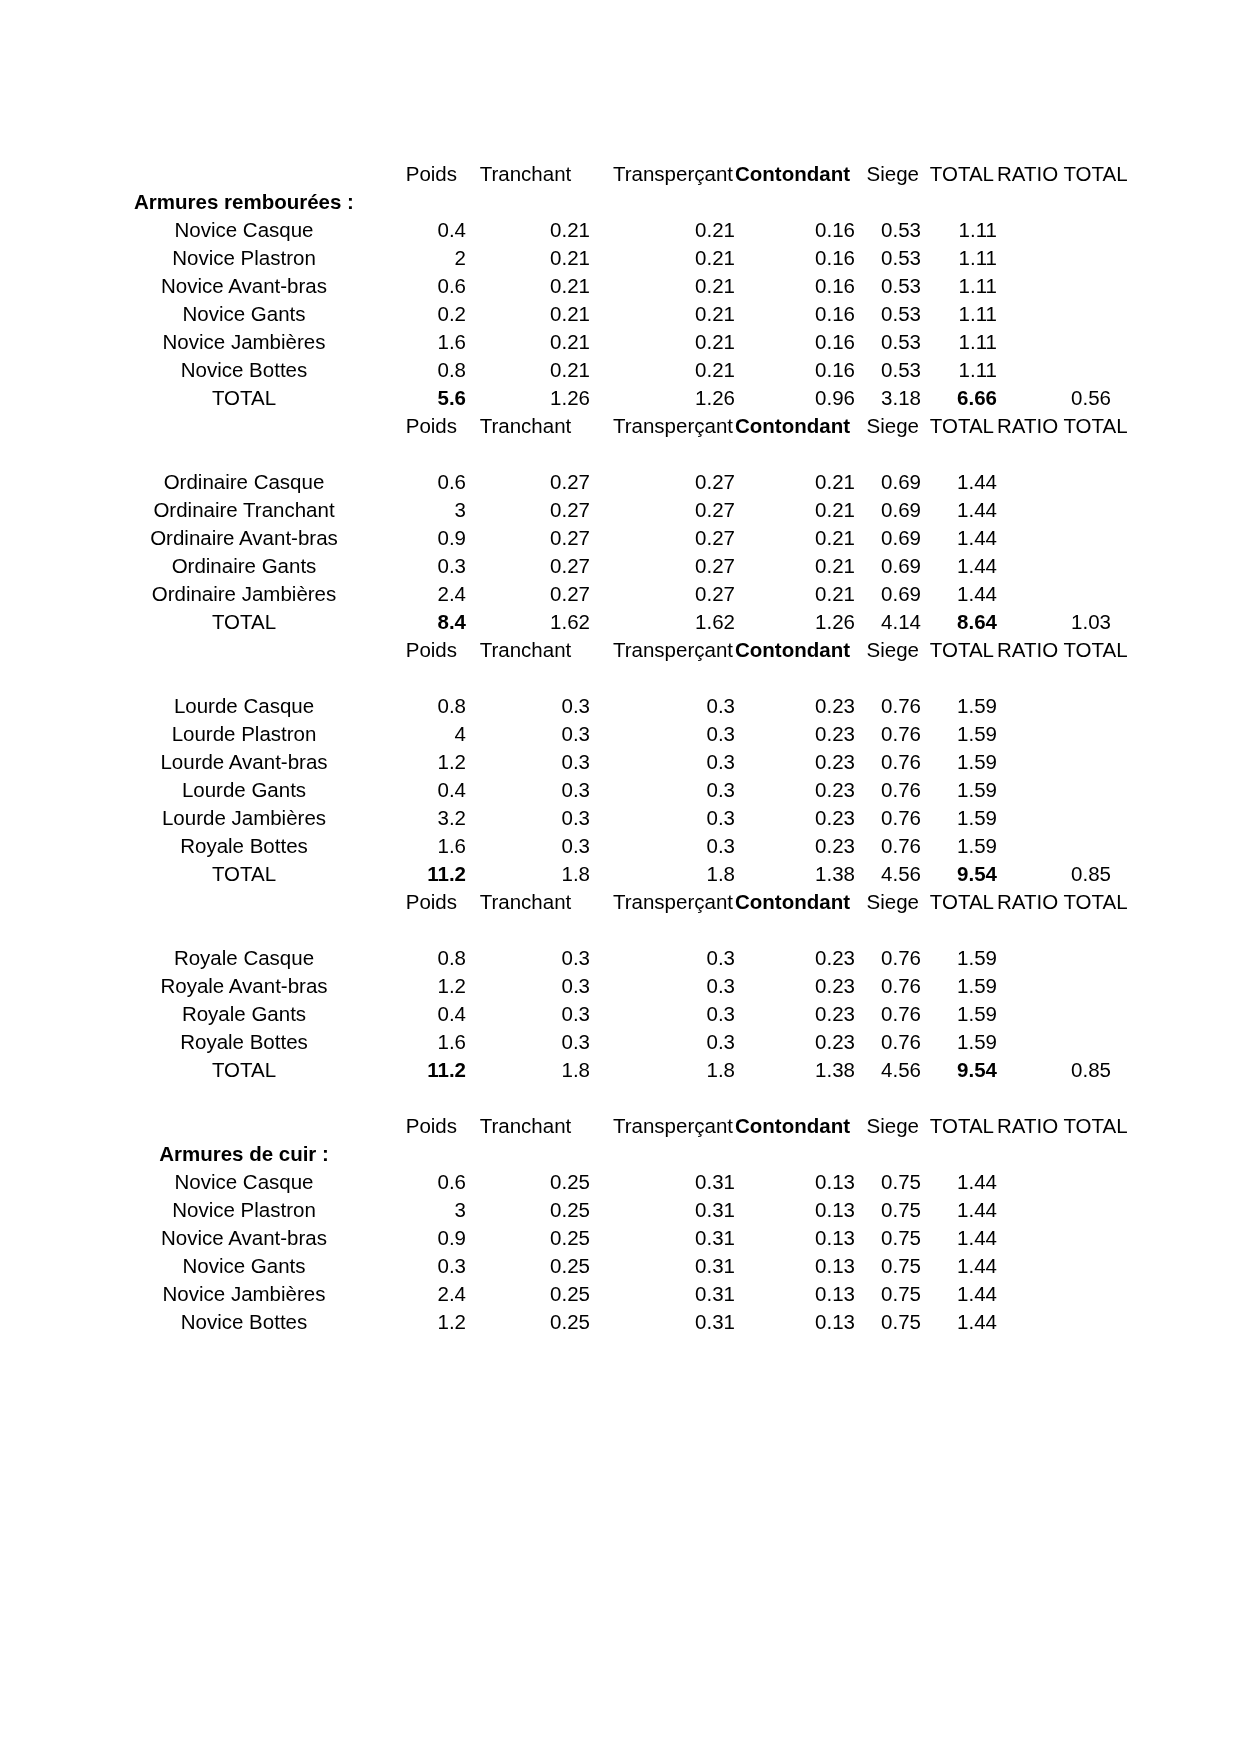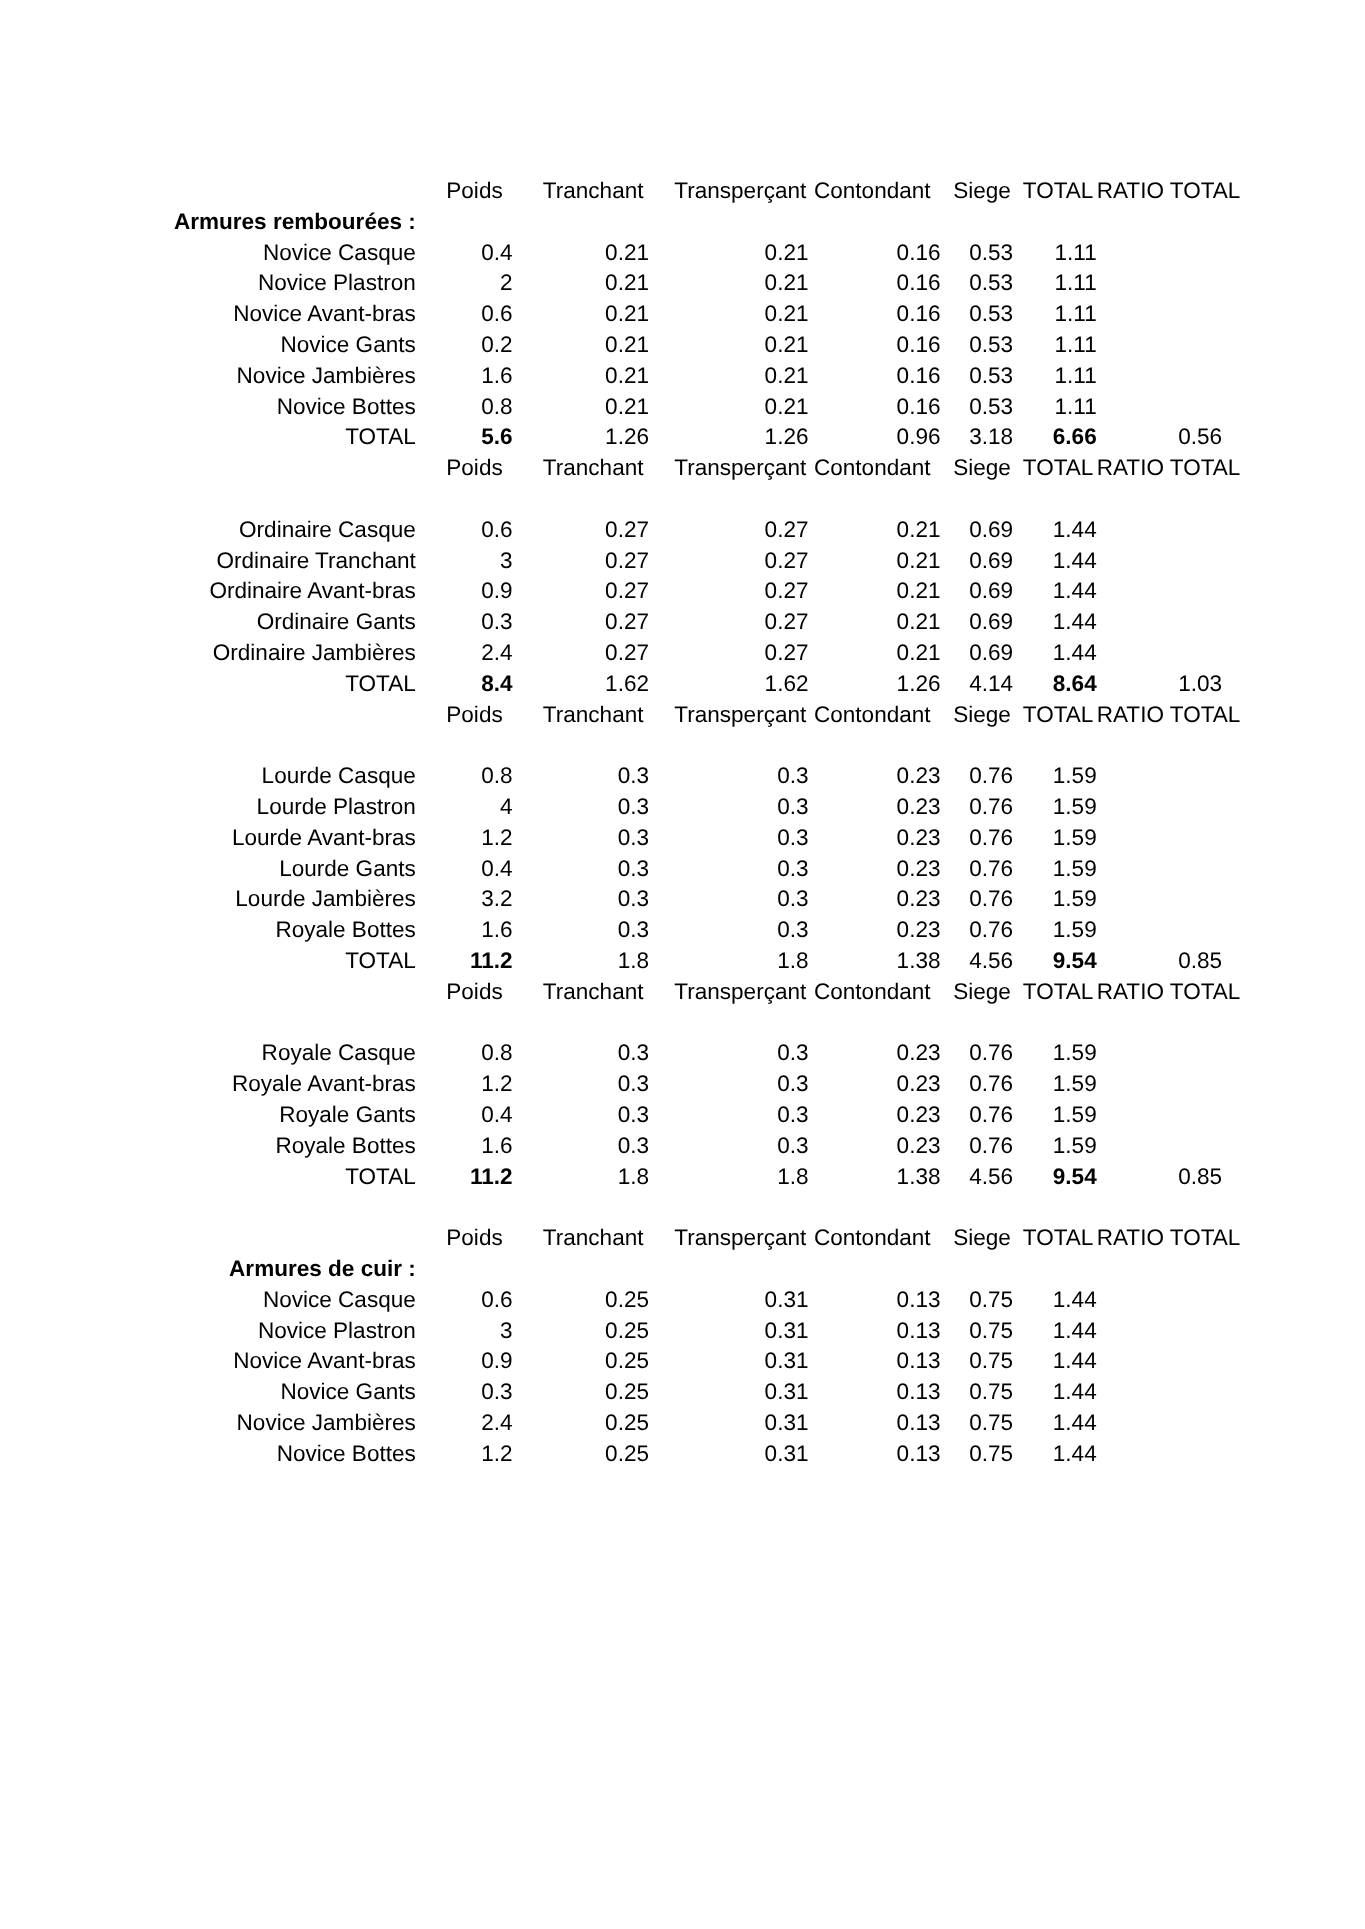--- a/index.html
+++ b/index.html
@@ -39,31 +39,31 @@
   
   col.c-label  { width: 268px; }
   col.c-poids  { width: 88px; }
   col.c-tran   { width: 124px; }
   col.c-trsp   { width: 145px; }
   col.c-cont   { width: 120px; }
   col.c-siege  { width: 66px; }
   col.c-total  { width: 76px; }
   col.c-ratio  { width: 114px; }
 
-  td.label  { text-align: right; padding-left: 2px; }
+  td.label  { text-align: center; padding-left: 2px; }
   td.num    { text-align: right; padding-right: 9px; }
   td.numr   { text-align: right; padding-right: 0px; }
 
   
   tr.header td { text-align: center; }
   tr.header td.label { text-align: left; }
   tr.header td.h-poids { text-align: right; padding-right: 9px; }
-  tr.header td.h-tran  { text-align: right; padding-right: 5px; }
+  tr.header td.h-tran  { text-align: center; padding-right: 5px; }
   tr.header td.h-trsp  { text-align: right; padding-right: 2px; }
-  tr.header td.h-cont  { text-align: center; padding-right: 4px; }
+  tr.header td.h-cont  { text-align: left; padding-right: 4px; font-weight: bold; }
   tr.header td.h-siege { text-align: right; padding-right: 2px; }
   tr.header td.h-total { text-align: right; padding-right: 3px; }
   tr.header td.h-ratio { text-align: right; padding-right: 0px; }
 
   tr.section-title td.label { font-weight: bold; }
   tr.totals td.bold { font-weight: bold; }
   tr.totals td.label { font-weight: normal; }
 
   .spacer-row td { height: 28px; }
   .gap-big td { height: 62px; }

